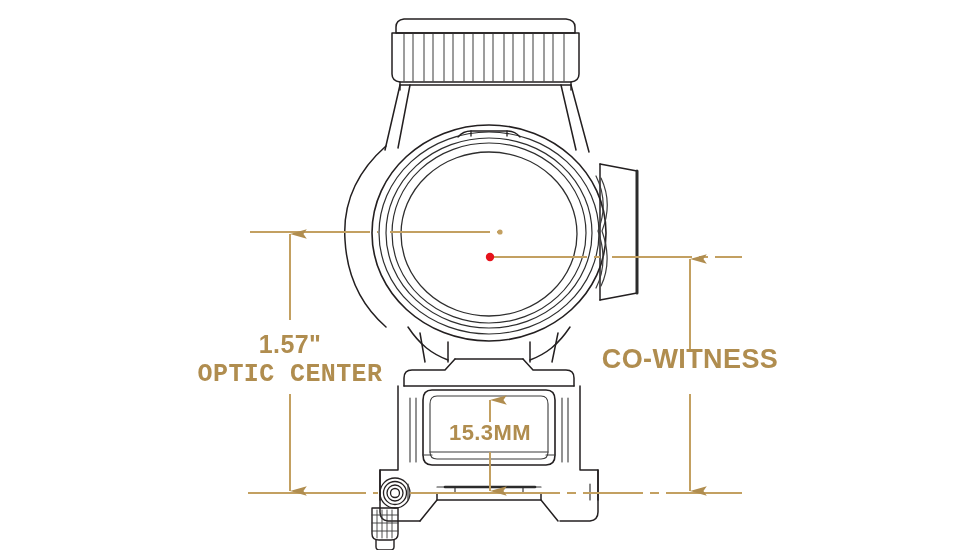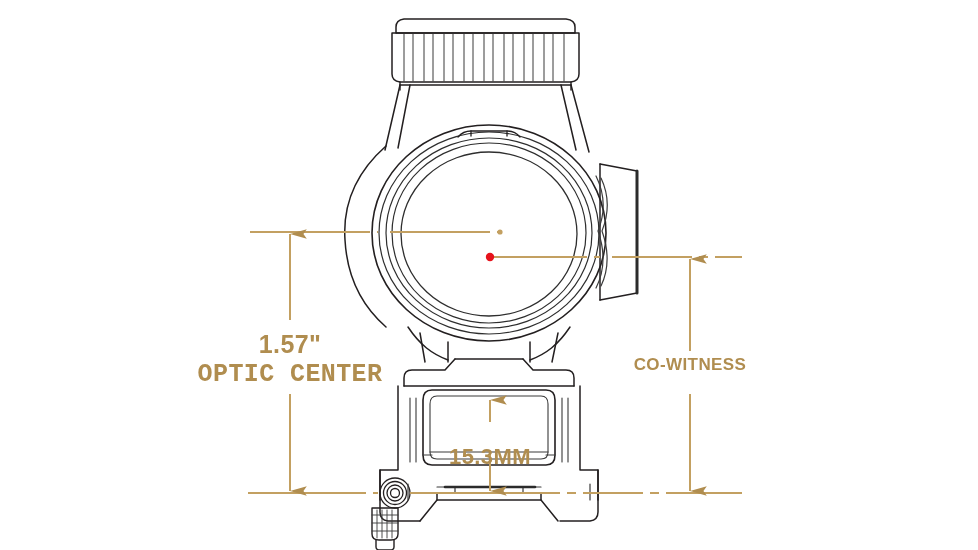--- a/index.html
+++ b/index.html
@@ -40,26 +40,26 @@
   }
   #label-optic-center {
     left: 290px;
     top: 330px;
     font-size: 25px;
   }
   #label-optic-center .line-1 { display: block; font-size: 25px; }
   #label-optic-center .line-2 { display: block; font-size: 25px; font-family: Liberation Mono, monospace; }
   #label-co-witness {
     left: 690px;
-    top: 355px;
-    font-size: 17px;
+    top: 344px;
+    font-size: 27px;
   }
   #label-millimeters {
     left: 490px;
-    top: 444px;
+    top: 420px;
     font-size: 22px;
   }
 </style>
 </head>
 <body>
 
 <div id="diagram-stage">
 
   <svg id="diagram-svg" viewBox="0 0 978 550" xmlns="http://www.w3.org/2000/svg">
     <defs>

